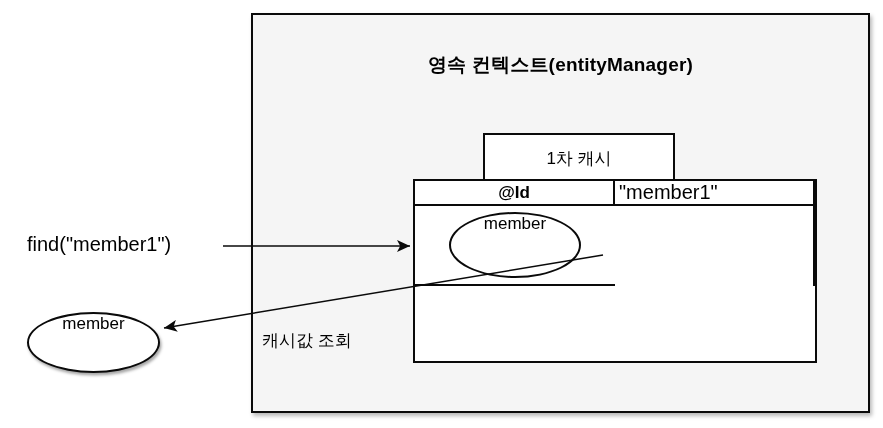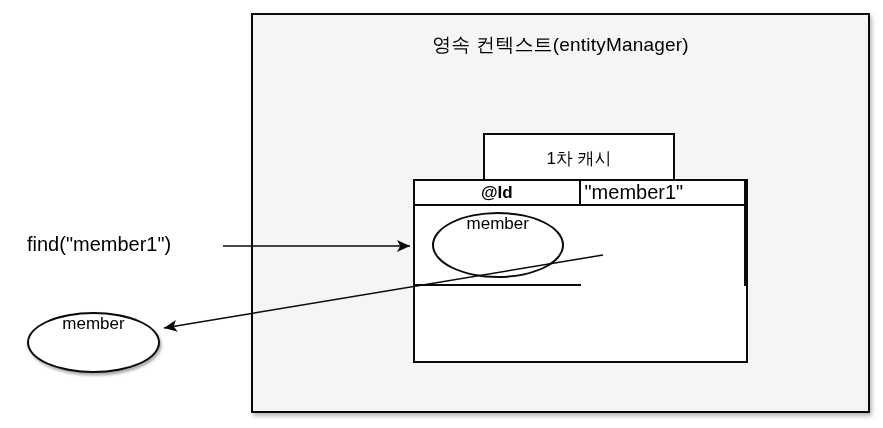--- a/index.html
+++ b/index.html
@@ -22,24 +22,24 @@
     left: 251px;
     top: 13px;
     width: 615px;
     height: 396px;
     background: #f5f5f5;
     border: 2px solid #0a0a0a;
     box-shadow: 2px 3px 4px rgba(0,0,0,0.28);
     z-index: 1;
   }
   .outer-title {
-    margin-top: 17px;
+    margin-top: 37px;
     text-align: center;
     font-size: 19px;
-    font-weight: normal;
+    font-weight: bold;
     letter-spacing: 0.2px;
   }
   
   .cache-box {
     position: absolute;
     left: 483px;
     top: 133px;
     width: 192px;
     height: 50px;
     background: #ffffff;
@@ -49,21 +49,21 @@
     align-items: center;
     justify-content: center;
     font-size: 17px;
     z-index: 2;
   }
   
   .cache-table {
     position: absolute;
     left: 413px;
     top: 179px;
-    width: 335px;
+    width: 404px;
     height: 184px;
     box-sizing: border-box;
     background: #ffffff;
     border: 2px solid #0a0a0a;
     display: grid;
     grid-template-columns: 1fr 1fr;
     grid-template-rows: 25px 80px 1fr;
     z-index: 3;
   }
   .cell {
@@ -170,20 +170,21 @@
       <span></span>
     </div>
   </div>
 
   <div class="find-label">find("member1")</div>
 
   <div class="ellipse result-ellipse">
     <span>member</span>
   </div>
 
+  <div class="lookup-label">캐시값 조회</div>
 
   <svg class="arrows" viewBox="0 0 883 428" xmlns="http://www.w3.org/2000/svg">
     <defs>
       <marker id="arrowhead" markerUnits="userSpaceOnUse" markerWidth="14" markerHeight="12" refX="13" refY="6" orient="auto">
         <path d="M0,0 L13,6 L0,12 L3.2,6 Z" fill="#0a0a0a"></path>
       </marker>
     </defs>
     <line x1="223" y1="246" x2="410" y2="246" stroke="#0a0a0a" stroke-width="1.6" marker-end="url(#arrowhead)"></line>
     <line x1="603" y1="255" x2="164" y2="328" stroke="#0a0a0a" stroke-width="1.6" marker-end="url(#arrowhead)"></line>
   </svg>

